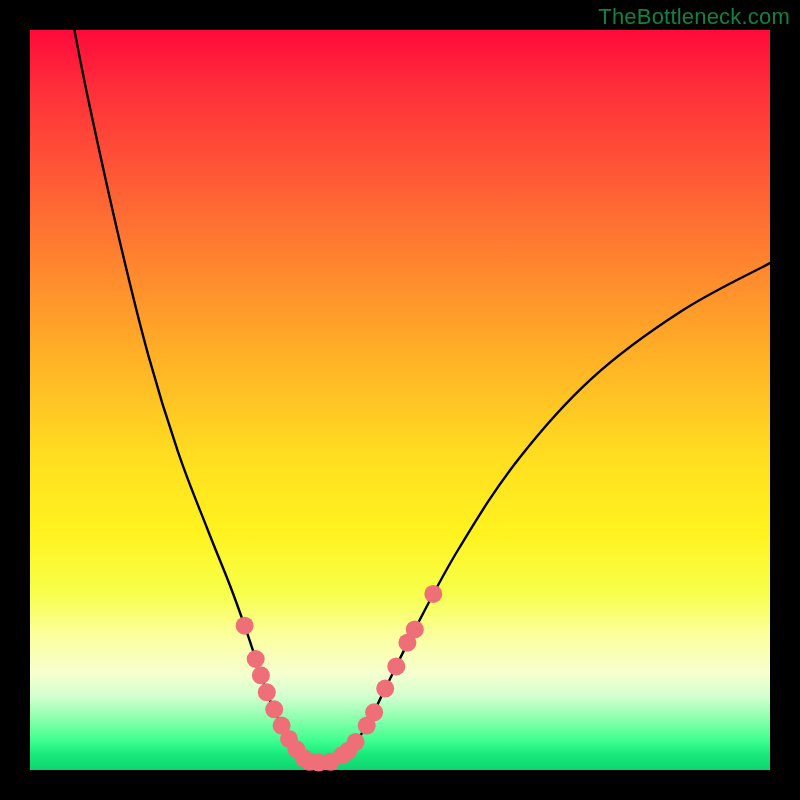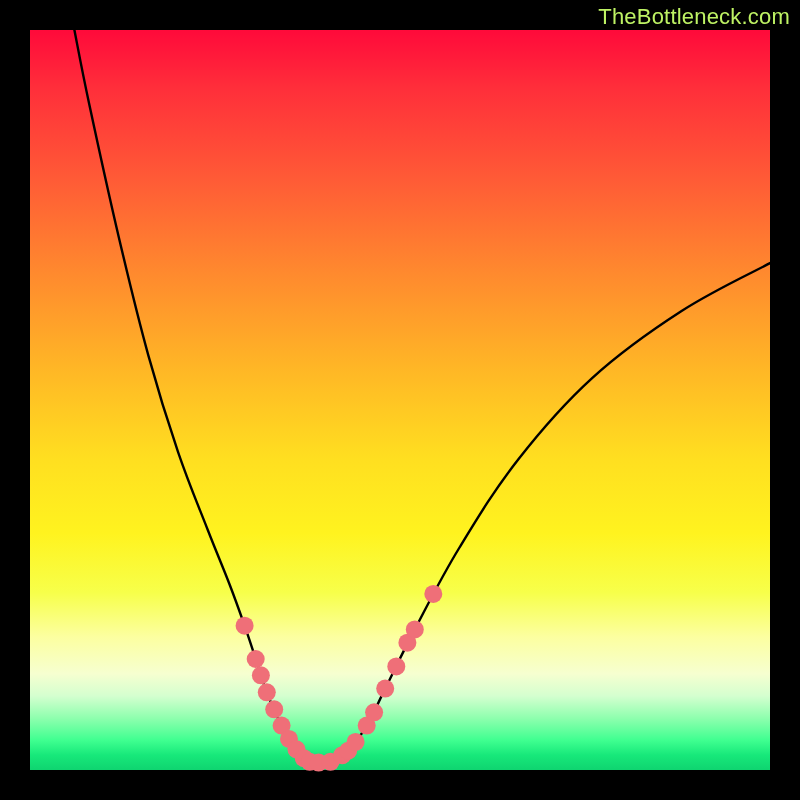--- a/index.html
+++ b/index.html
@@ -46,21 +46,21 @@
     left: 30px;
     top: 30px;
     width: 740px;
     height: 740px;
     overflow: visible;
   }
   .watermark {
     position: absolute;
     top: 4px;
     right: 10px;
-    color: #bef264;
+    color: #15803d;
     font-size: 22px;
     font-weight: 500;
     letter-spacing: 0.2px;
     user-select: none;
   }
 </style>
 </head>
 <body>
 
 <div class="frame">

